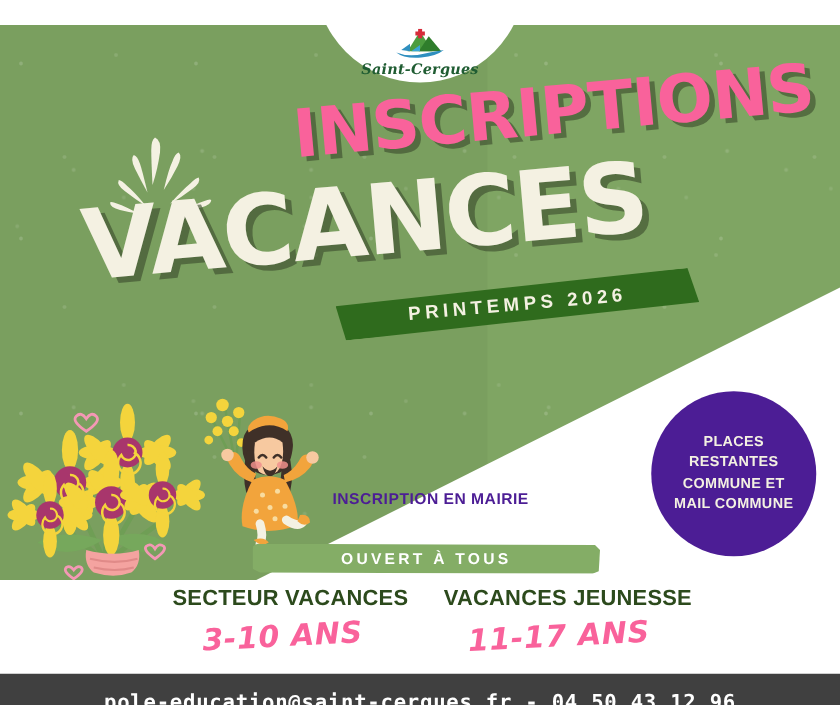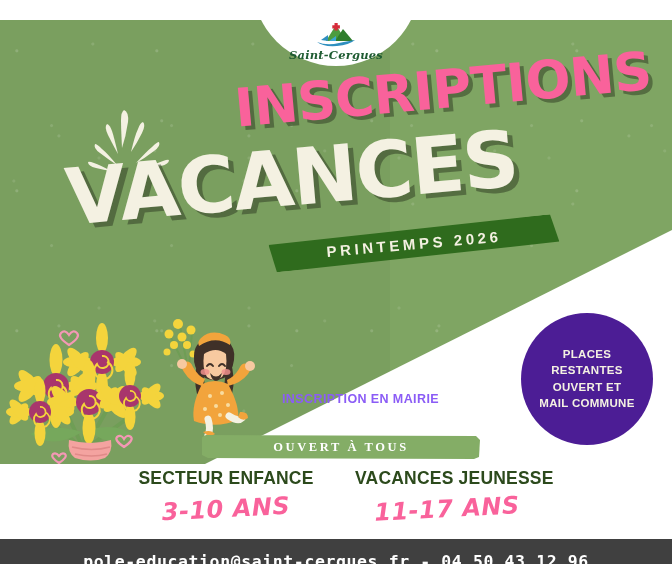--- a/index.html
+++ b/index.html
@@ -115,36 +115,36 @@
     gap:5px;
   }
   .places-line{
     font-family:"Liberation Sans", sans-serif;
     font-weight:bold;font-size:11.5px;color:#f4f1e2;
     letter-spacing:.3px;line-height:1;white-space:nowrap;
   }
 
   
   .inscription-info{
-    position:absolute;left:282px;top:369px;
+    position:absolute;left:266px;top:369px;
     font-family:"Liberation Sans", sans-serif;
-    font-weight:bold;font-size:12.5px;color:#8b5cf6;
+    font-weight:bold;font-size:12.5px;color:#4c1d95;
     line-height:1.65;letter-spacing:.4px;
   }
 
   
   .ouvert-banner{
     position:absolute;left:202px;top:415px;width:278px;height:24px;
     background:#84ad66;border-radius:4px;
     display:flex;align-items:center;justify-content:center;
     -webkit-clip-path:polygon(0 2px,4px 0,274px 1px,278px 5px,277px 22px,272px 24px,6px 23px,0 20px);
     clip-path:polygon(0 2px,4px 0,274px 1px,278px 5px,277px 22px,272px 24px,6px 23px,0 20px);
   }
   .ouvert-text{
-    font-family:Liberation Serif, serif;
+    font-family:Liberation Sans, sans-serif;
     font-size:12.5px;font-weight:600;color:#ffffff;
     letter-spacing:2.6px;white-space:nowrap;
   }
 
   
   .sector{position:absolute;text-align:center;}
   .sector-a{left:138px;top:448px;width:176px;}
   .sector-b{left:355px;top:448px;width:184px;}
   .sector-title{
     font-family:"Liberation Sans", sans-serif;
@@ -365,34 +365,34 @@
     <circle cx="92" cy="54" r="5" fill="#f7c9a0"></circle>
     <path d="M50 107 q3 10 0 16" stroke="#f4f1e2" stroke-width="7" fill="none" stroke-linecap="round"></path>
     <path d="M71 104 q9 6 13 2" stroke="#f4f1e2" stroke-width="7" fill="none" stroke-linecap="round"></path>
     <path d="M45 120 q8 -3 12 2 q-6 4 -12 -2 z" fill="#f2a43c"></path>
     <path d="M82 100 q8 -1 8 6 q-5 4 -10 -1 z" fill="#f2a43c"></path>
   </svg>
 
   <div class="places-circle">
     <div class="places-line">PLACES</div>
     <div class="places-line">RESTANTES</div>
-    <div class="places-line">OUVERT ET</div>
+    <div class="places-line">COMMUNE ET</div>
     <div class="places-line">MAIL COMMUNE</div>
   </div>
 
   <div class="inscription-info">
     <div>INSCRIPTION EN MAIRIE</div>
   </div>
 
   <div class="ouvert-banner">
     <span class="ouvert-text">OUVERT À TOUS</span>
   </div>
 
   <div class="sector sector-a">
-    <div class="sector-title">SECTEUR ENFANCE</div>
+    <div class="sector-title">SECTEUR VACANCES</div>
     <div class="sector-age">3-10 ANS</div>
   </div>
   <div class="sector sector-b">
     <div class="sector-title">VACANCES JEUNESSE</div>
     <div class="sector-age">11-17 ANS</div>
   </div>
 
   <div class="contact-bar">
     <span class="contact-text">pole-education@saint-cergues.fr - 04 50 43 12 96</span>
   </div>

